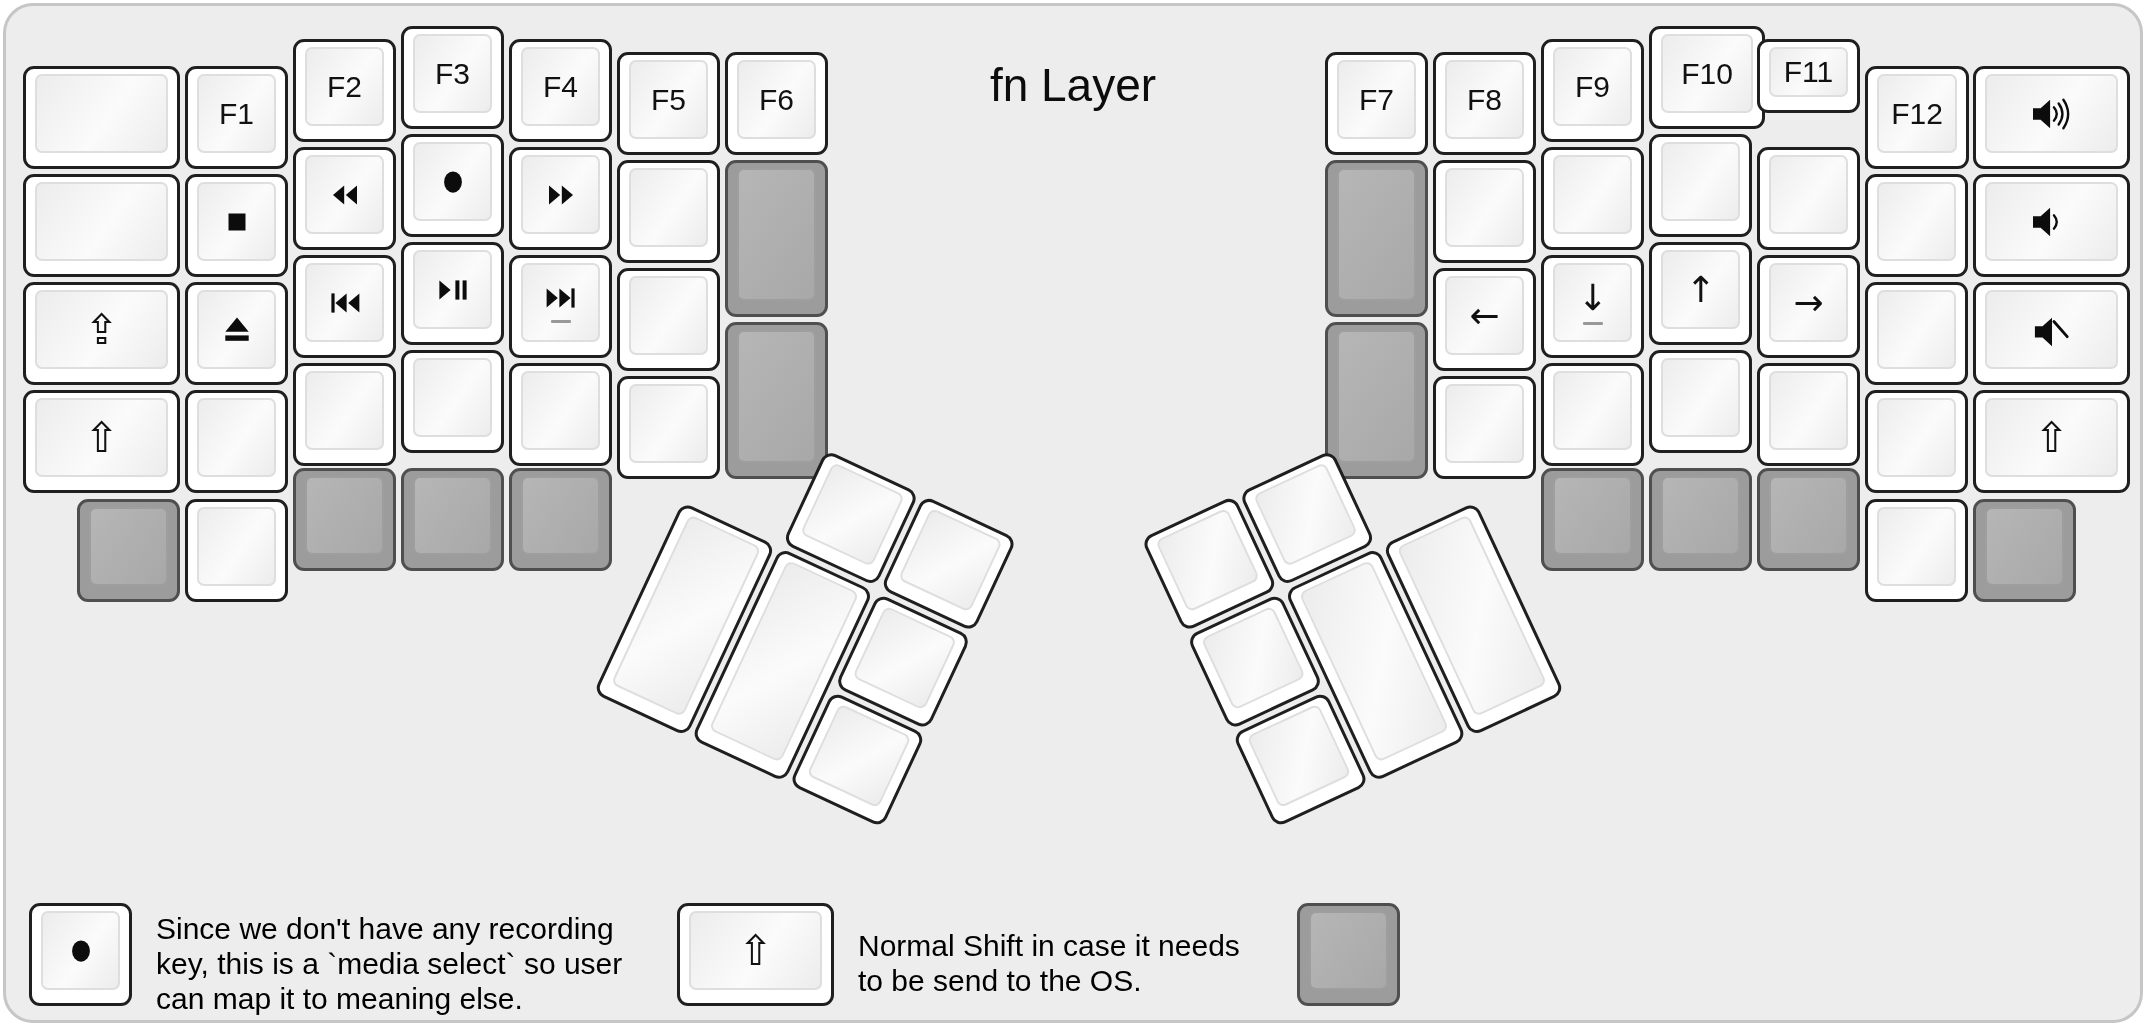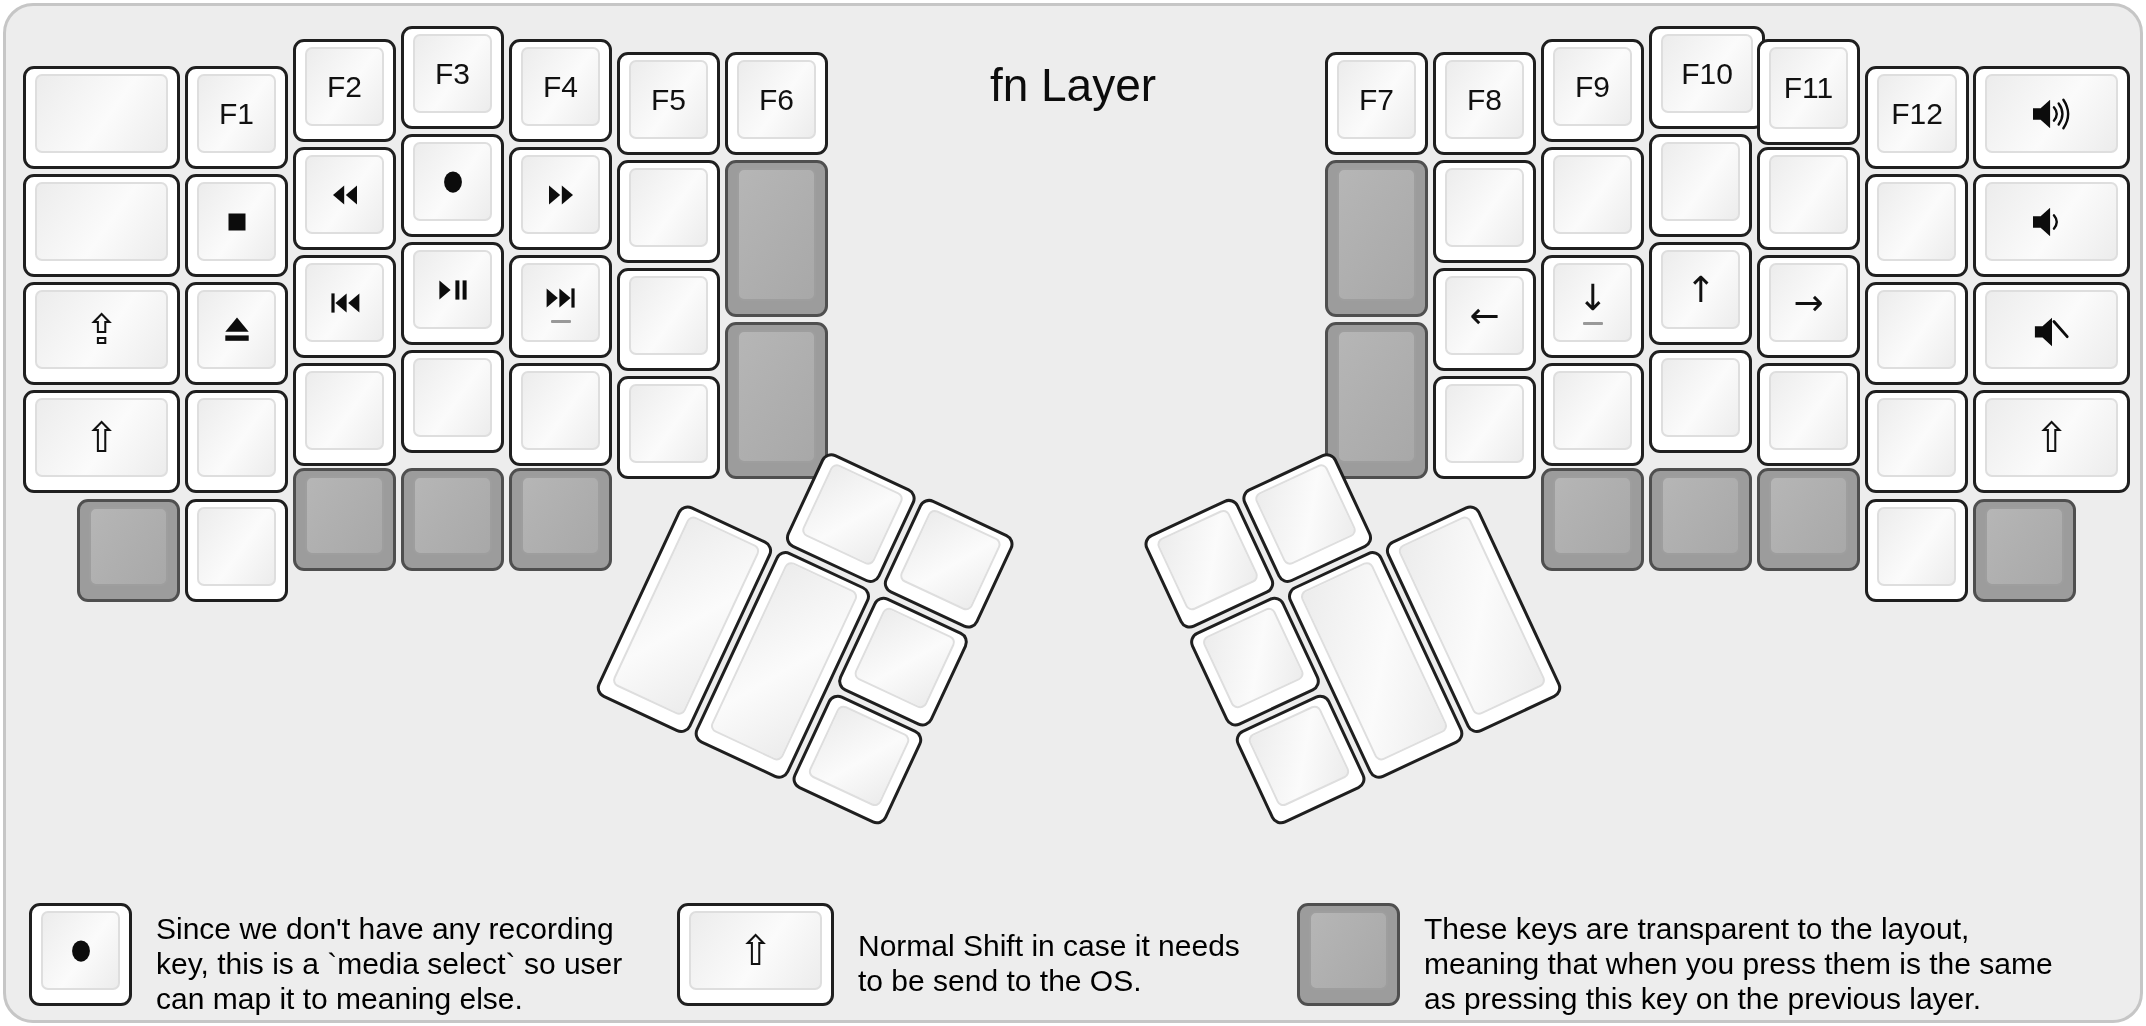--- a/index.html
+++ b/index.html
@@ -295,21 +295,21 @@
         <div class="cap"></div>
       </div>
       <div class="key white" style="left: 1643px; top: 236px; width: 103px; height: 103px;">
         <div class="cap">
           <span class="kglyph arrow">↑</span>
         </div>
       </div>
       <div class="key white" style="left: 1643px; top: 344px; width: 103px; height: 103px;">
         <div class="cap"></div>
       </div>
-      <div class="key white" style="left: 1751px; top: 33px; width: 103px; height: 106px; text-decoration: underline;">
+      <div class="key white" style="left: 1751px; top: 33px; width: 103px; height: 74px; text-decoration: underline;">
         <div class="cap">
           <span class="klabel">F11</span>
         </div>
       </div>
       <div class="key white" style="left: 1751px; top: 141px; width: 103px; height: 103px;">
         <div class="cap"></div>
       </div>
       <div class="key white" style="left: 1751px; top: 249px; width: 103px; height: 103px;">
         <div class="cap">
           <span class="kglyph arrow">→</span>
@@ -440,16 +440,13 @@
         <div class="key white" style="left: 5px; top: 216px; width: 103px; height: 103px;">
           <div class="cap"></div>
         </div>
       </div>
     </div>
   <div class="legend-text" style="left:150px;top:905px">Since we don't have any recording
 key, this is a `media select` so user
 can map it to meaning else.</div>
   <div class="legend-text" style="left:852px;top:922px">Normal Shift in case it needs
 to be send to the OS.</div>
-  <div class="legend-text" style="left:1418px;top:905px">These keys are transparent to the layout,
-meaning that when you press them is the same
-as pressing this key on the previous layer.</div>
 </div>
 
 </body></html>

